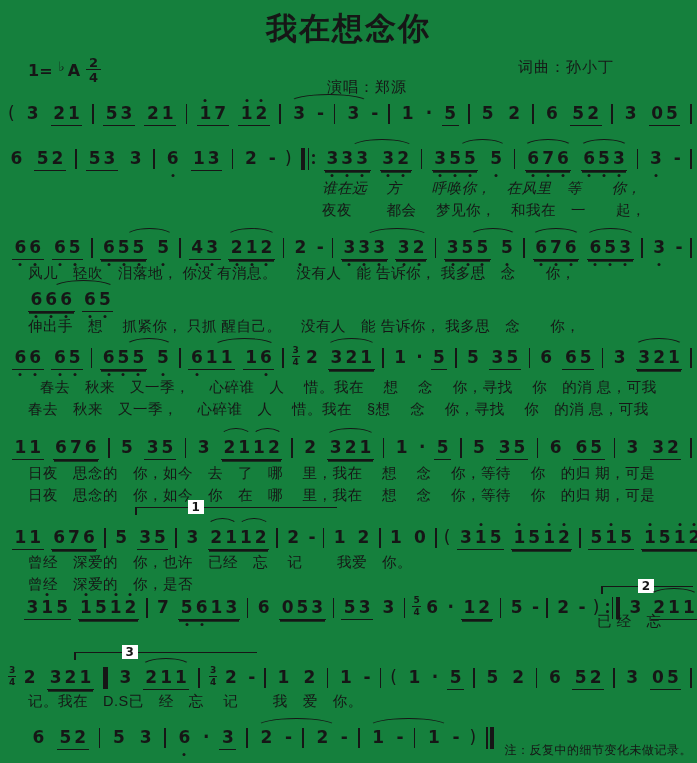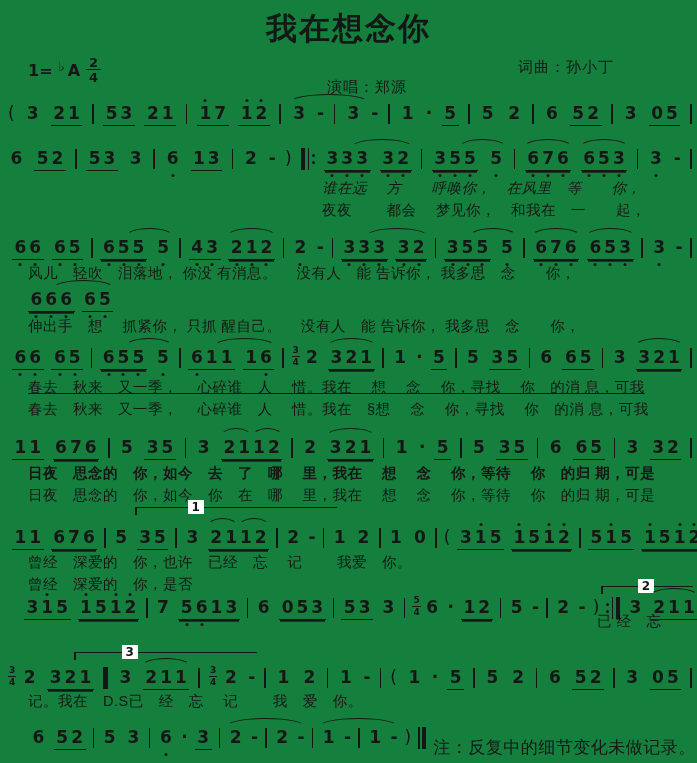--- a/index.html
+++ b/index.html
@@ -42,21 +42,21 @@
       font:700 9px "DejaVu Sans",sans-serif;margin-right:-4px;transform:translateY(-2px);}
   .ts b{border-bottom:1px solid #161616;padding:0 1px 0.5px;}
   .ts i{font-style:normal;padding-top:0.5px;}
   .arc{position:absolute;top:-9px;left:-2px;right:-2px;height:8px;text-decoration:none;
        border:1.5px solid transparent;border-top-color:#161616;
        border-radius:50% 50% 0 0/ 9px 9px 0 0;}
   .arc.w{right:-62px;}
   .arc.wl{left:-30px;}
   .arc.h1{left:-1px;right:50%;}
   .arc.h2{left:50%;right:-1px;}
-  .fnote{font-size:17px;letter-spacing:0.5px;white-space:nowrap;margin-top:9px;}
+  .fnote{font-size:12px;letter-spacing:0.5px;white-space:nowrap;margin-top:15px;}
   
   .lrow{position:absolute;font-size:14.5px;letter-spacing:0.5px;white-space:pre;}
   
   .volta{position:absolute;border-top:1.6px solid #161616;}
   .volta::before{content:"";position:absolute;left:0;top:-1px;width:1.6px;height:8px;background:#161616;}
   .volta em{position:absolute;top:-8px;left:26%;background:#fff;padding:0 4px;
             font:700 12px "DejaVu Sans",sans-serif;font-style:normal;}
   .volta.v2 em{left:40%;}
 </style>
 </head>
@@ -403,21 +403,21 @@
           <i class="n">3</i>
         </span>
         <span class="grp u2">
           <i class="n">3</i>
           <i class="n">2</i>
           <i class="n">1</i>
           <s class="arc"></s>
         </span>
         <span class="bar"></span>
       </div>
-      <div class="lrow" style="left: 28px; top: 378px; text-decoration: underline;">春去　秋来　又一季，　 心碎谁　人　 惜。我在　 想　 念　 你，寻找　 你　的消 息，可我</div>
+      <div class="lrow" style="left: 40px; top: 378px;">春去　秋来　又一季，　 心碎谁　人　 惜。我在　 想　 念　 你，寻找　 你　的消 息，可我</div>
       <div class="lrow" style="left: 28px; top: 400px;">春去　秋来　又一季，　 心碎谁　人　 惜。我在　§想　 念　 你，寻找　 你　的消 息，可我</div>
       <div class="mrow fill" style="left: 12px; right: 5px; top: 437px;">
         <span class="grp u1">
           <i class="n">1</i>
           <i class="n">1</i>
         </span>
         <span class="grp u2">
           <i class="n">6</i>
           <i class="n">7</i>
           <i class="n">6</i>
@@ -479,21 +479,21 @@
         <span class="bar"></span>
         <span class="grp">
           <i class="n">3</i>
         </span>
         <span class="grp u1">
           <i class="n">3</i>
           <i class="n">2</i>
         </span>
         <span class="bar"></span>
       </div>
-      <div class="lrow" style="left: 28px; top: 464px; font-weight: bold;">日夜　思念的　你，如今　去　了　哪　 里，我在　 想　 念　 你，等待　 你　的归 期，可是</div>
+      <div class="lrow" style="left: 28px; top: 464px;">日夜　思念的　你，如今　去　了　哪　 里，我在　 想　 念　 你，等待　 你　的归 期，可是</div>
       <div class="lrow" style="left: 28px; top: 486px;">日夜　思念的　你，如今　你　在　哪　 里，我在　 想　 念　 你，等待　 你　的归 期，可是</div>
       <div class="mrow fill" style="left: 12px; right: 5px; top: 527px;">
         <span class="grp u1">
           <i class="n">1</i>
           <i class="n">1</i>
         </span>
         <span class="grp u2">
           <i class="n">6</i>
           <i class="n">7</i>
           <i class="n">6</i>

